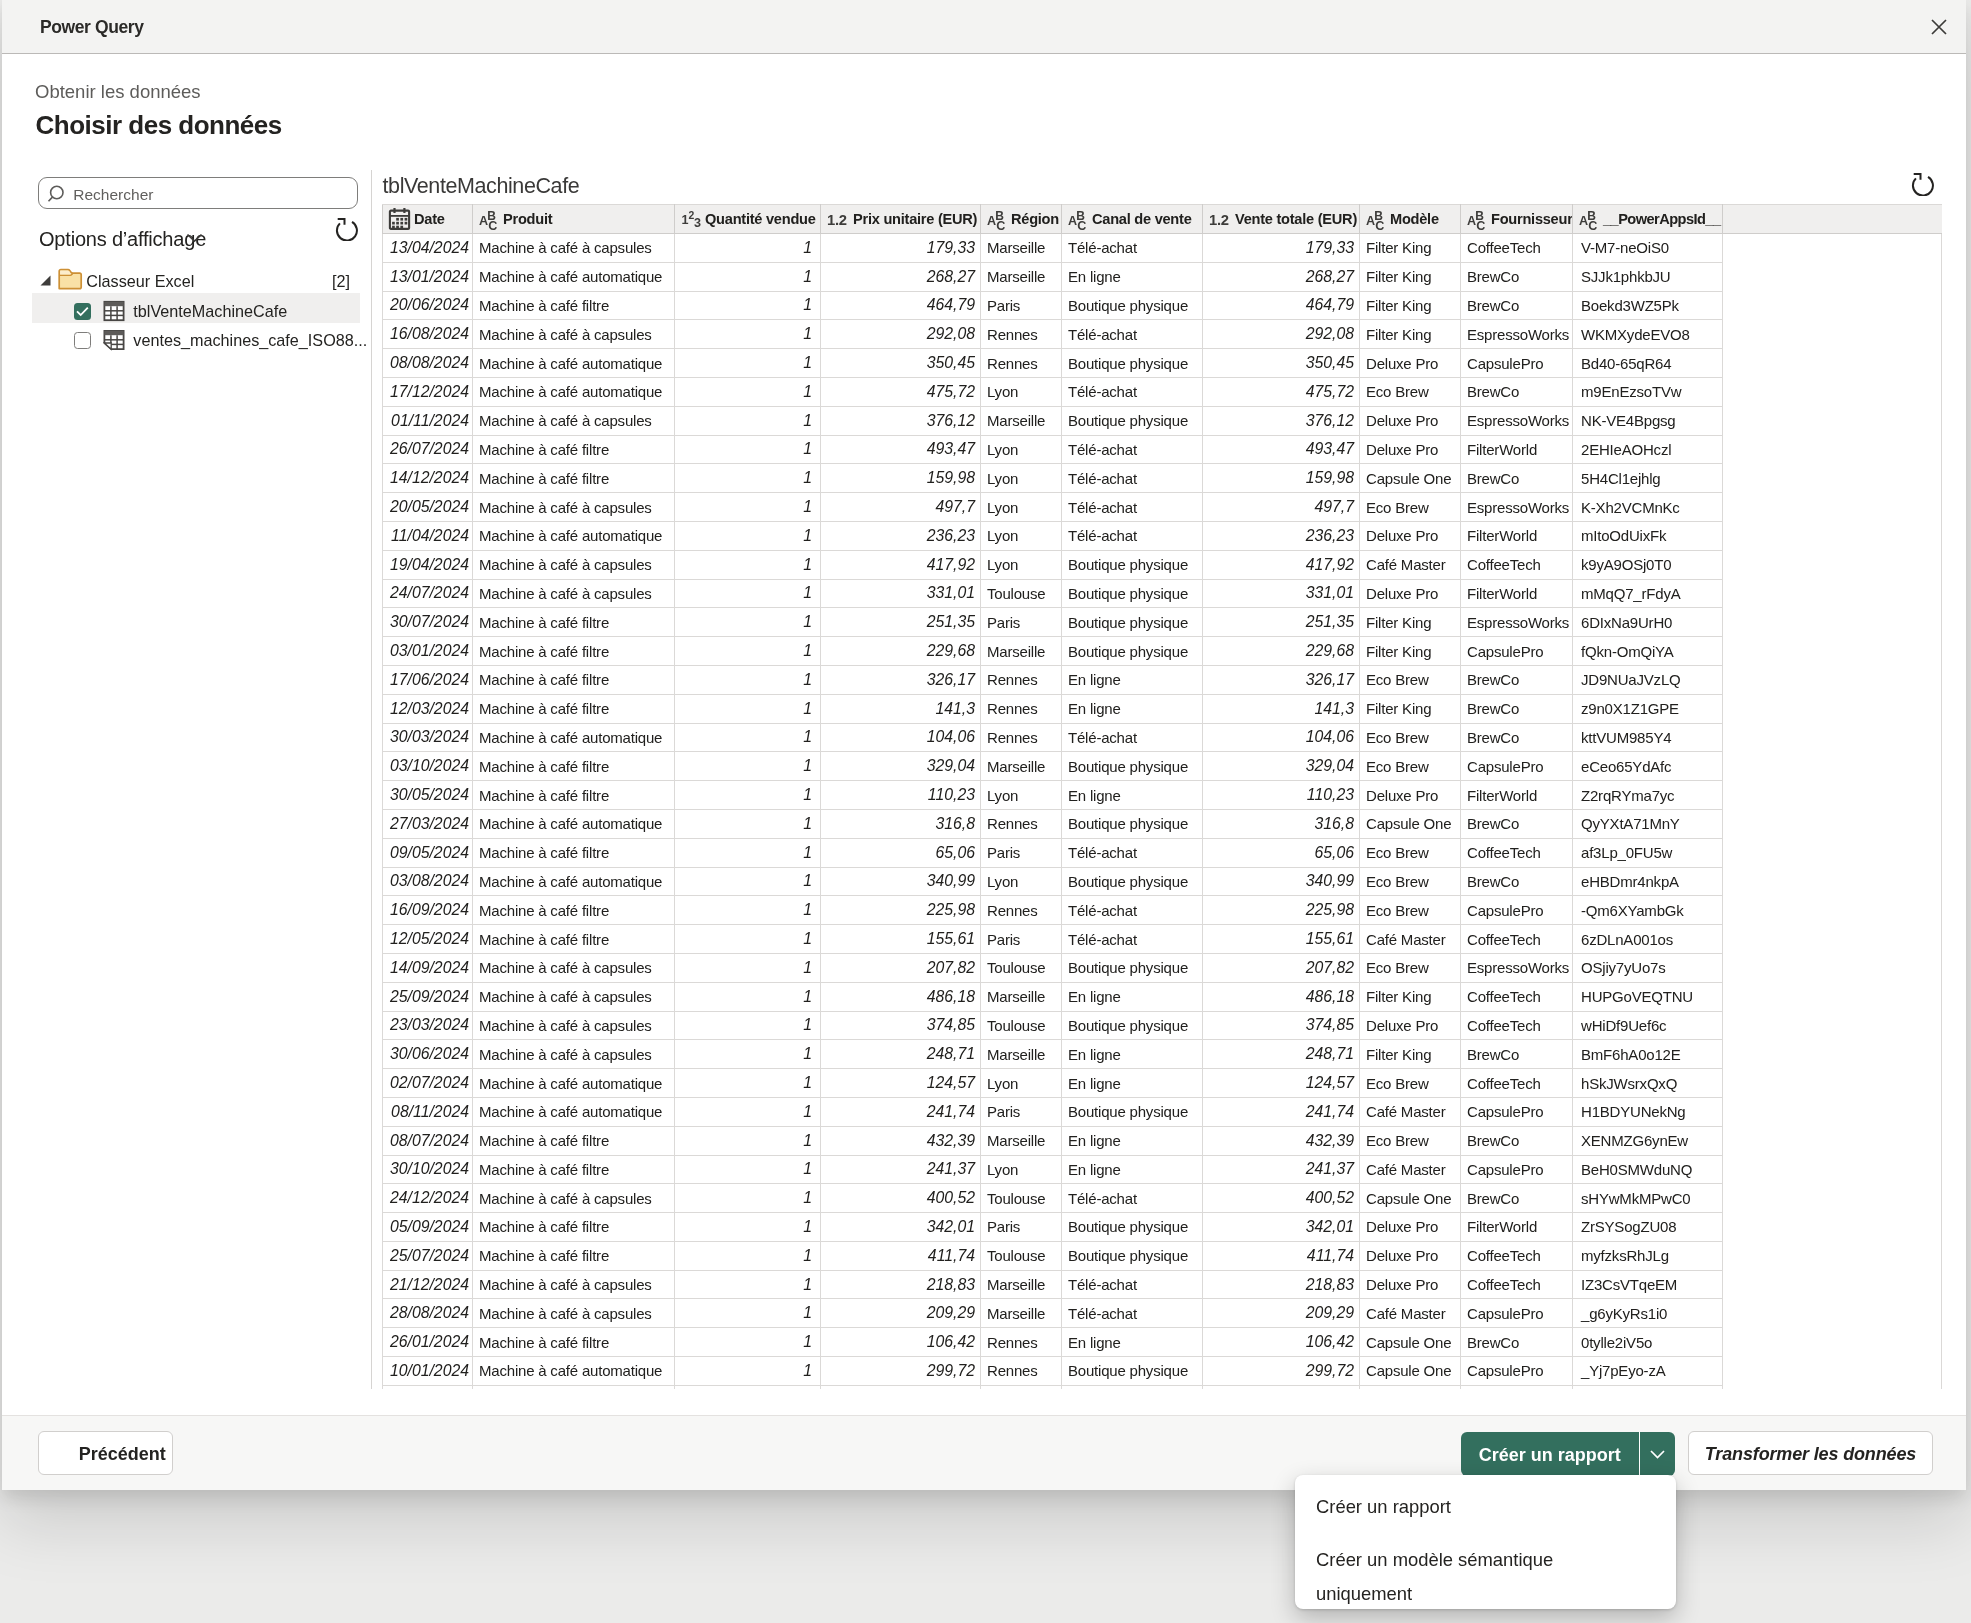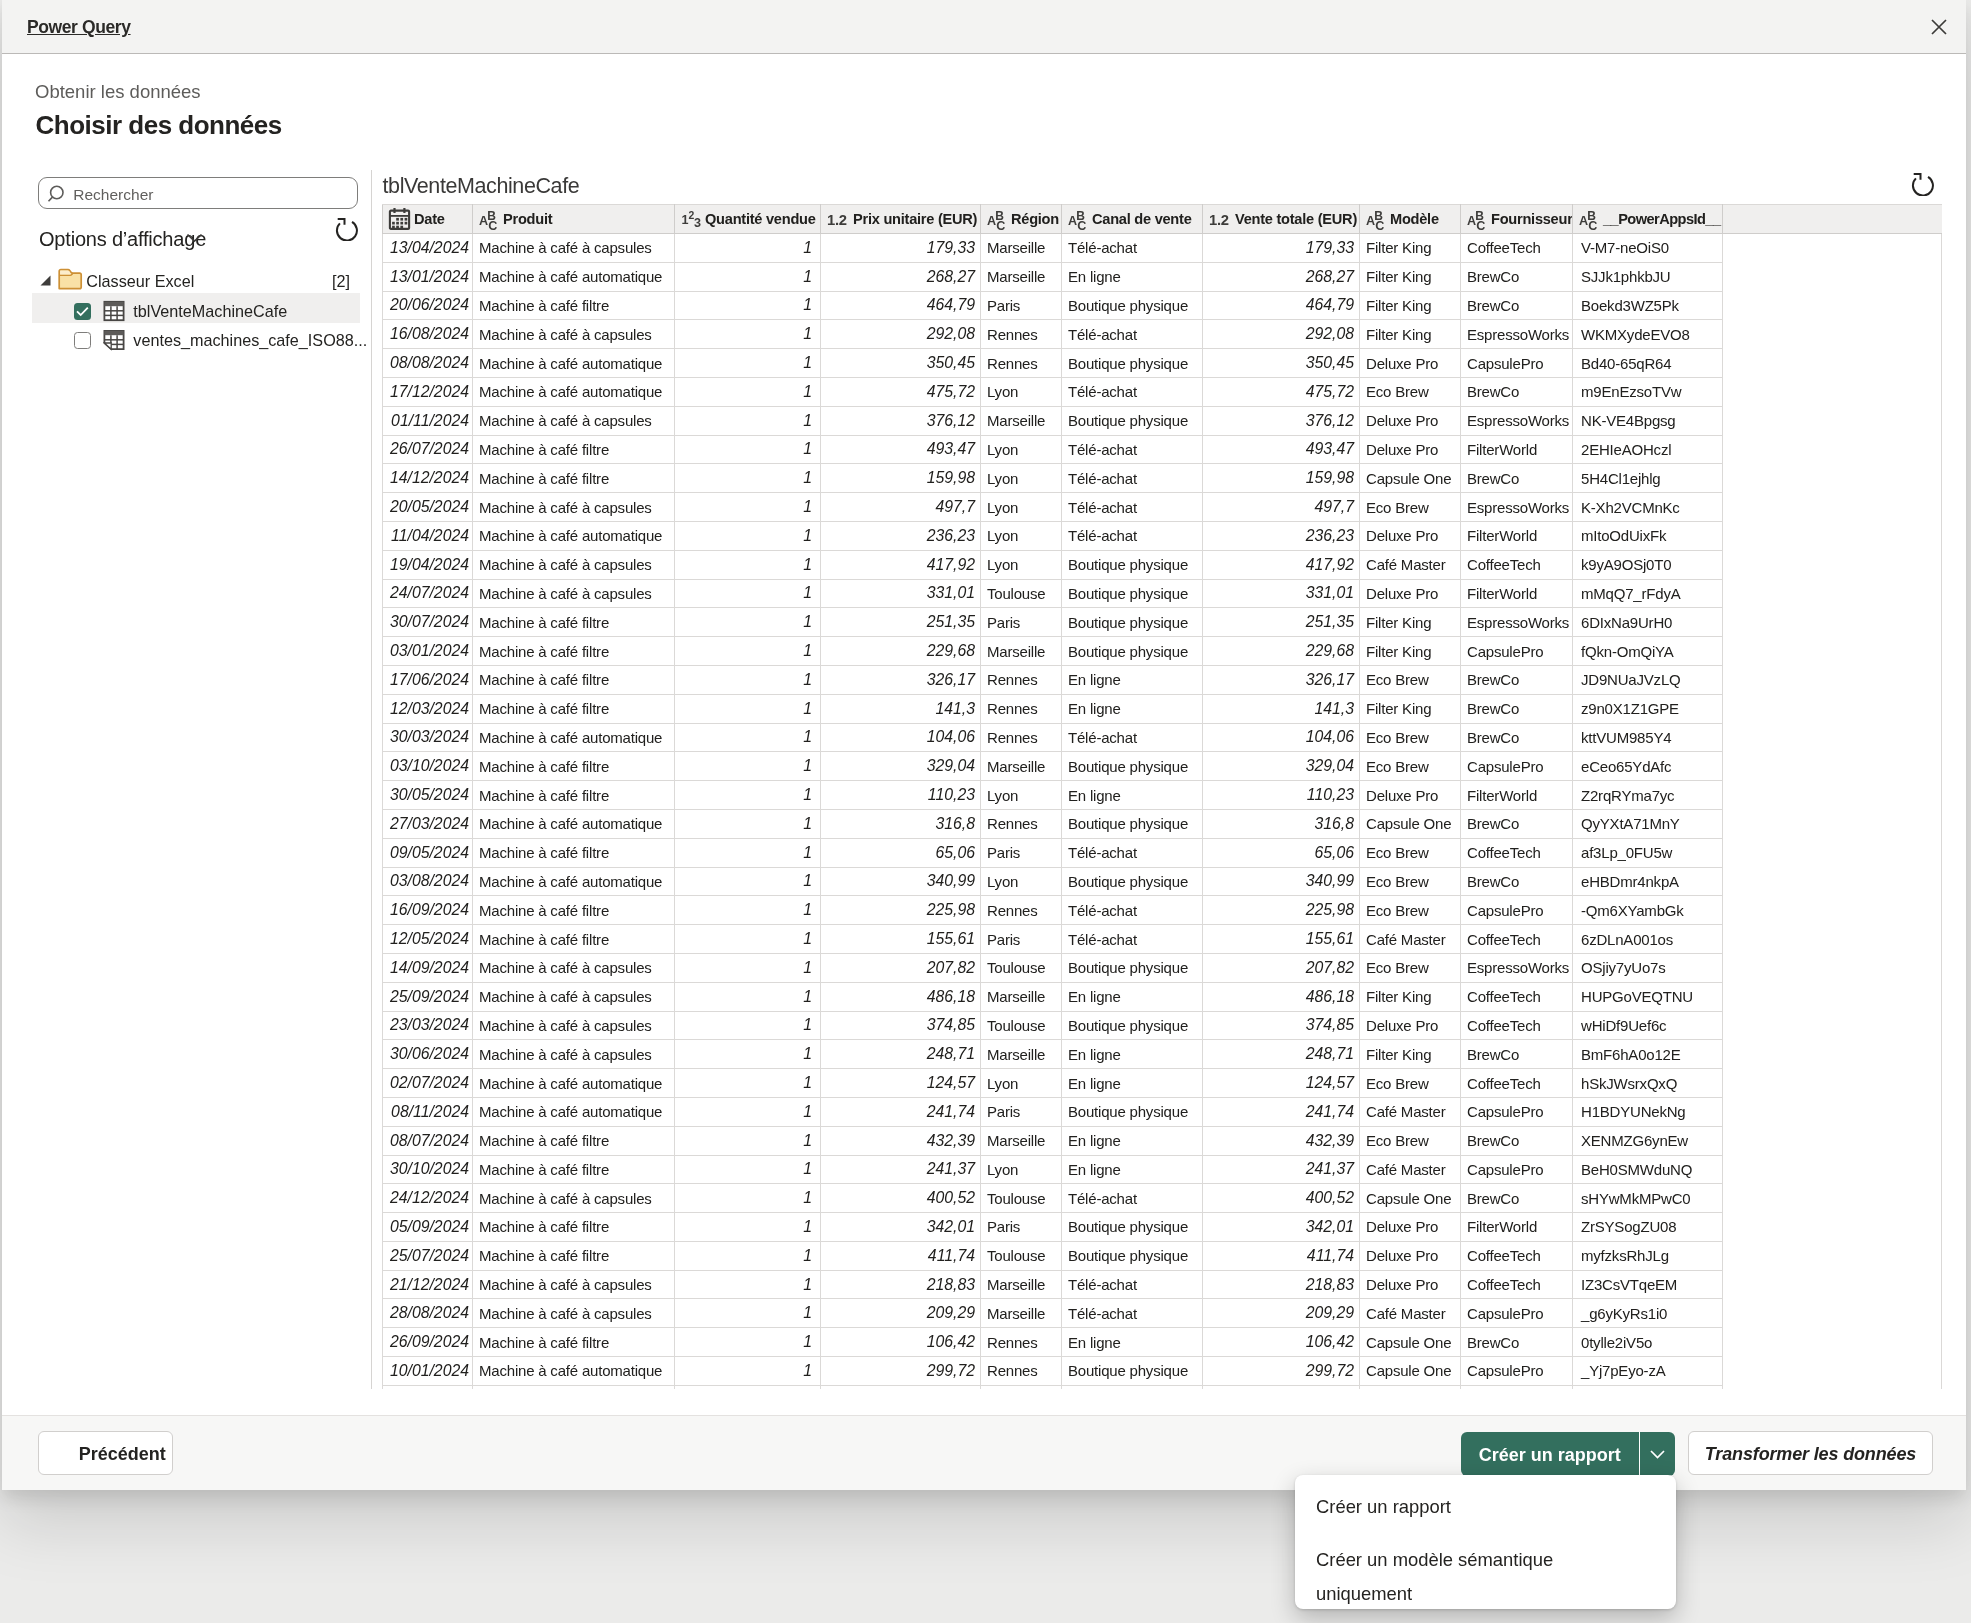--- a/index.html
+++ b/index.html
@@ -1,20 +1,20 @@
 <!DOCTYPE html>
 <html><head><meta charset="utf-8">
 <style>
 * { margin:0; padding:0; box-sizing:border-box; }
 html,body { width:1971px; height:1623px; overflow:hidden; }
 body { font-family:"Liberation Sans", sans-serif; background:#ebebea; position:relative; }
 .dialog { position:absolute; left:2px; top:0; width:1964px; height:1490px; background:#fff;
   box-shadow:0 8px 16px rgba(0,0,0,.11), 0 34px 60px rgba(0,0,0,.13); }
 .titlebar { position:absolute; left:0; top:0; width:100%; height:54px; background:#f3f3f2; border-bottom:1.4px solid #bbb9b7; }
-.titlebar .t { position:absolute; left:25px; top:17px; font-size:17.5px; font-weight:bold; letter-spacing:-.4px; color:#2b2a28;text-decoration:underline; }
+.titlebar .t { position:absolute; left:38px; top:17px; font-size:17.5px; font-weight:bold; letter-spacing:-.4px; color:#2b2a28; }
 .closex { position:absolute; left:1929px; top:19px; width:16px; height:16px; }
 .sub { position:absolute; left:33px; top:81px; font-size:18.5px; color:#5d5c5a; }
 .h1 { position:absolute; left:33.5px; top:110px; font-size:26px; font-weight:bold; letter-spacing:-.5px; color:#242321; }
 
 .search { position:absolute; left:36.3px; top:177px; width:320px; height:32px; border:1.4px solid #7e7d7b; border-radius:9px; background:#fff; }
 .search .ph { position:absolute; left:34px; top:8px; font-size:15.5px; color:#605f5d; }
 .opts { position:absolute; left:37px; top:228px; font-size:20px; letter-spacing:-.2px; color:#242321; }
 .chev1 { position:absolute; left:184px; top:233px; }
 .refresh1 { position:absolute; left:333px; top:218px; }
 .refresh2 { position:absolute; left:1908.5px; top:173px; }
@@ -699,21 +699,21 @@
             <td class="num">209,29</td>
             <td>Marseille</td>
             <td>Télé-achat</td>
             <td class="num">209,29</td>
             <td>Café Master</td>
             <td>CapsulePro</td>
             <td class="pid">_g6yKyRs1i0</td>
             <td class="trail"></td>
           </tr>
 <tr>
-            <td class="num dt">26/09/2024</td>
+            <td class="num dt">26/01/2024</td>
             <td>Machine à café filtre</td>
             <td class="num q">1</td>
             <td class="num">106,42</td>
             <td>Rennes</td>
             <td>En ligne</td>
             <td class="num">106,42</td>
             <td>Capsule One</td>
             <td>BrewCo</td>
             <td class="pid">0tylle2iV5o</td>
             <td class="trail"></td>

